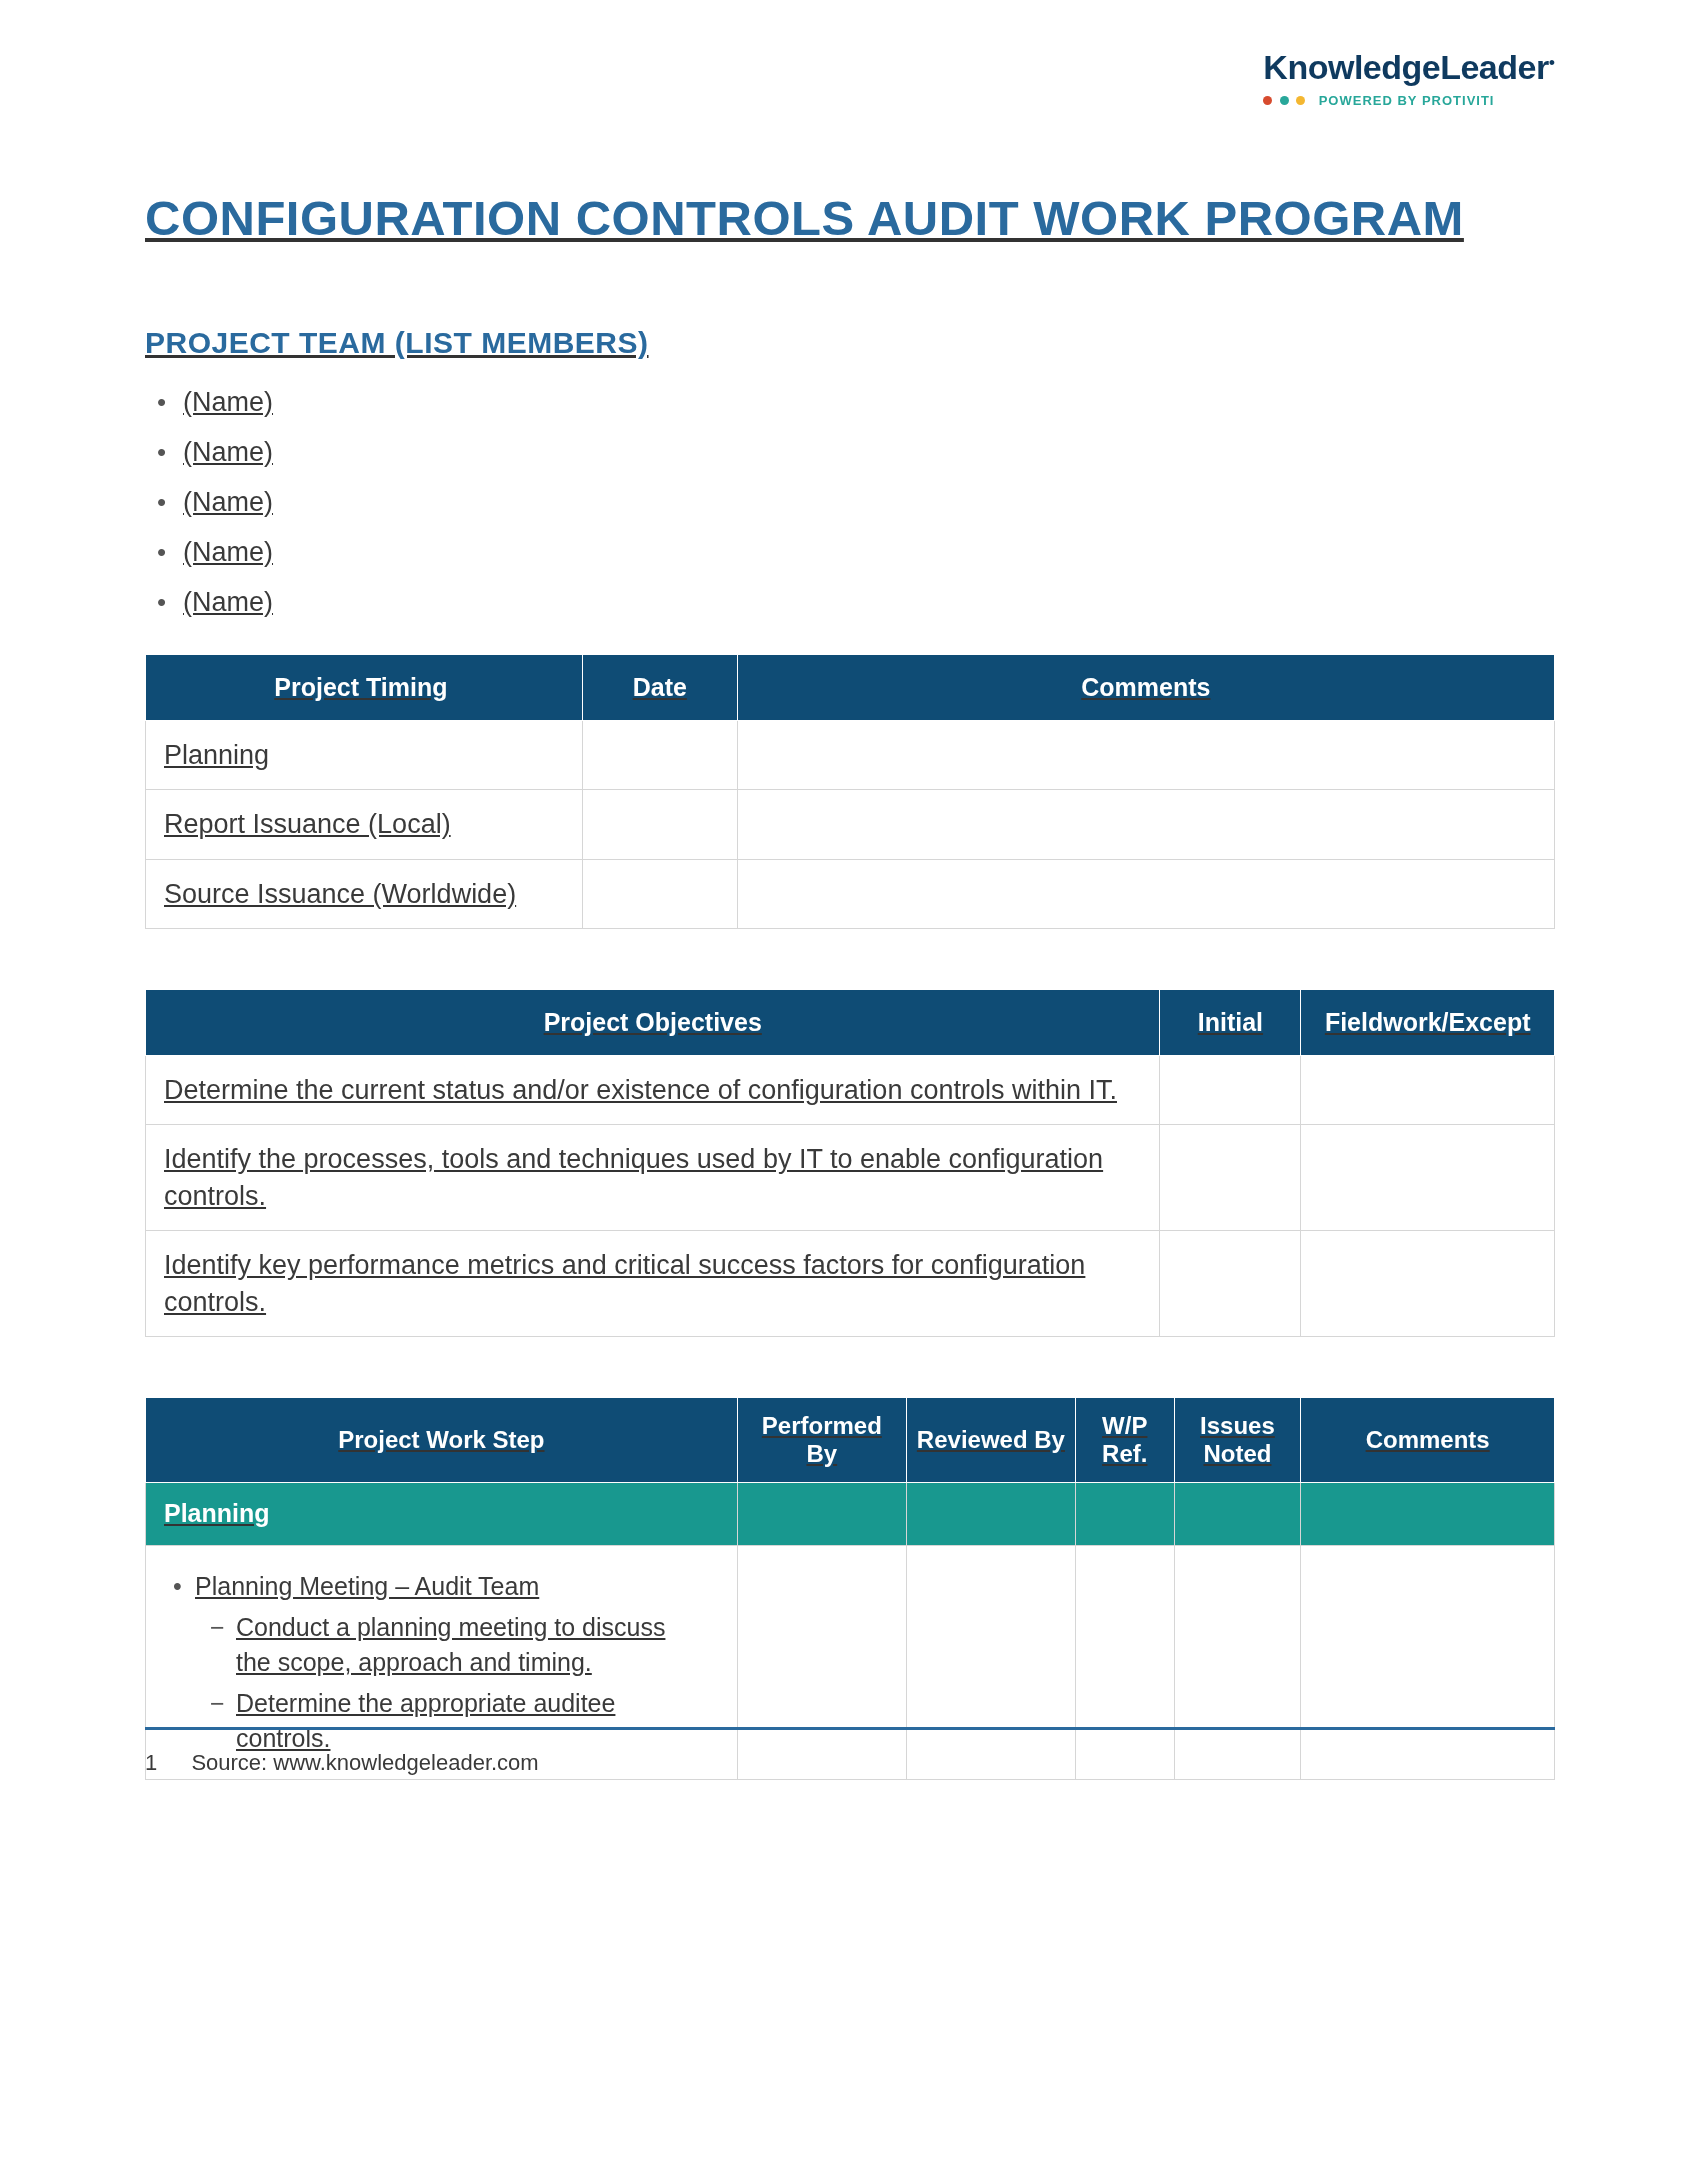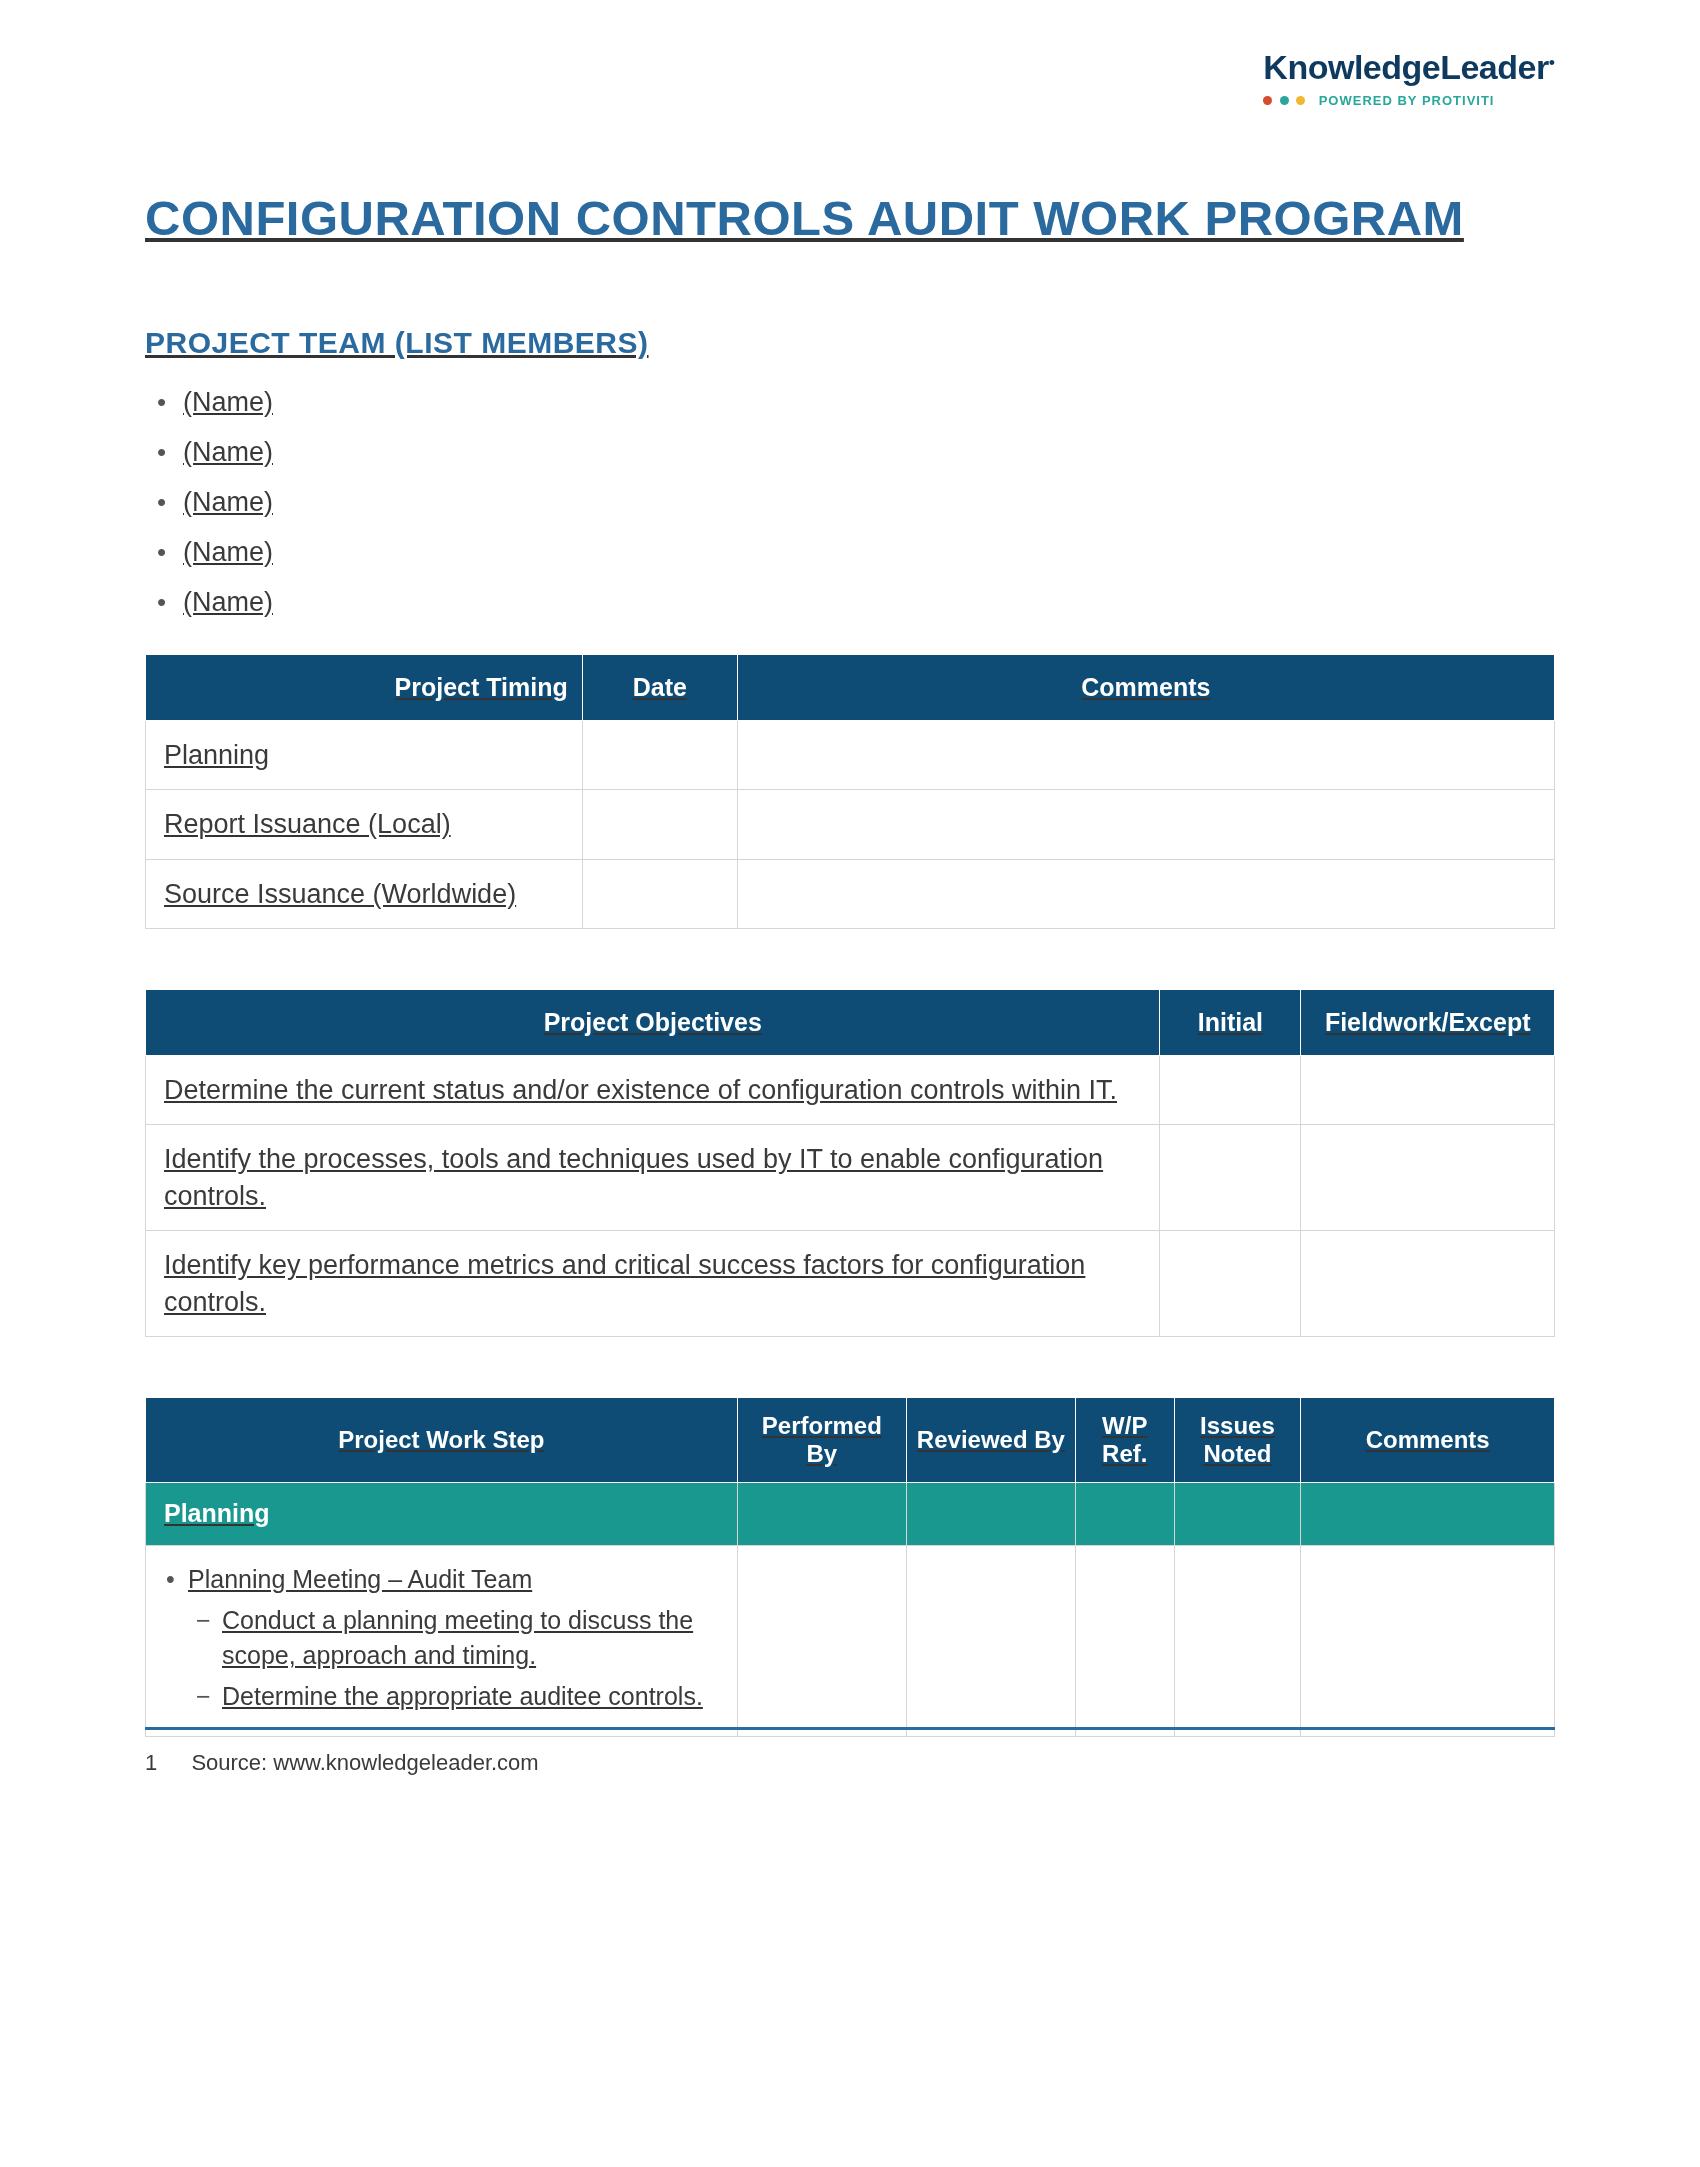--- a/index.html
+++ b/index.html
@@ -89,21 +89,21 @@
   }
   th {
     background: #0f4c75;
     color: #ffffff;
     font-weight: 700;
     font-size: 25px;
     padding: 18px 14px;
     text-align: center;
     border: 1px solid #ffffff;
   }
-  th.left { text-align:right;padding-left:8px; }
+  th.left { text-align:center;padding-left:8px; }
   td {
     border: 1px solid #d6d6d6;
     padding: 16px 18px;
     font-size: 27px;
     color: #3a3a3a;
     vertical-align: top;
     line-height:1.35;
   }
   .t1 col.c1 { width: 31%; }
   .t1 col.c2 { width: 11%; }
@@ -126,21 +126,21 @@
     background: #18988f;
     color: #ffffff;
     font-weight:700;
     font-size:25px;
     padding: 14px 18px;
   }
   .t3 td.section-blank {
     background: #18988f;
   }
   .t3 td { font-size:25px; }
-  .step ul { list-style:none; margin:0; padding:0 0 0 24px;}
+  .step ul { list-style:none; margin:7px; padding:0 0 0 24px;}
   .step ul li { position:relative; margin:0; padding:0; line-height:1.4;}
   .step ul li::before { content:"•"; position:absolute; left:-22px; color:#555;}
   .step ul ul { padding-left: 34px; margin-top:6px;}
   .step ul ul li::before { content:"−"; left:-26px; }
   .step ul ul li { margin-bottom:6px;}
   .step .top-item { margin-bottom:6px;}
 
   .footer {
     position:absolute;
     left:145px;

